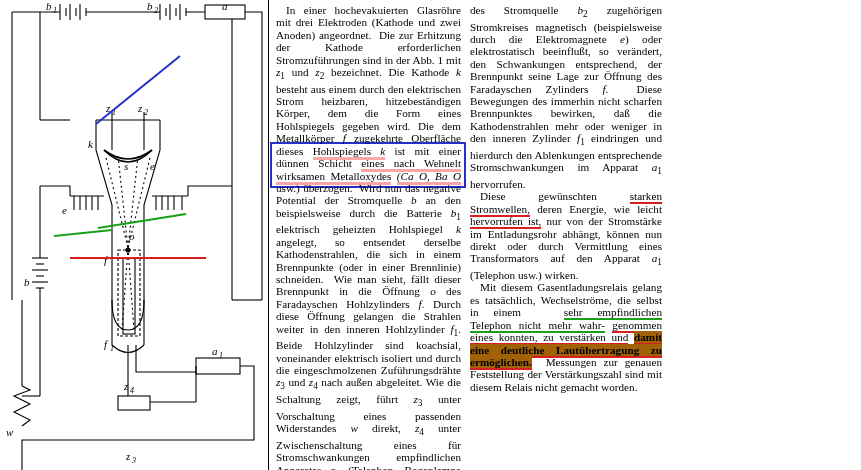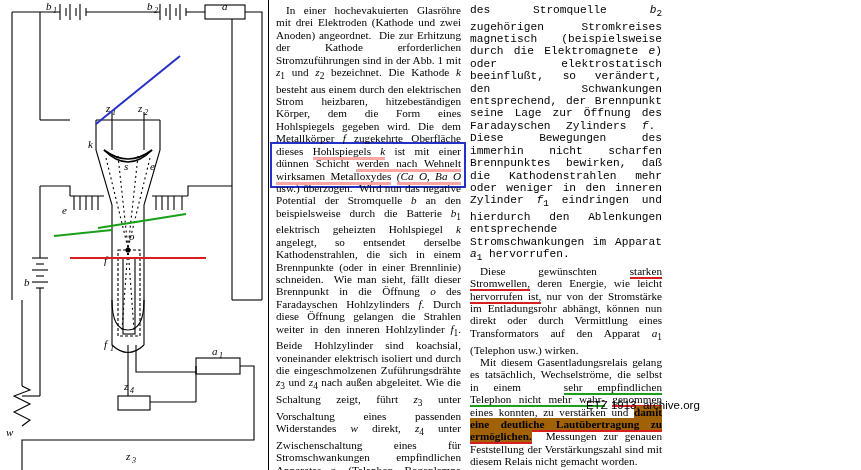--- a/index.html
+++ b/index.html
@@ -20,21 +20,21 @@
 
   
   .col{
     position:absolute;top:4px;
     font-size:11.2px;line-height:12.4px;
     text-align:justify;
     color:#000;
     -webkit-hyphens:none;hyphens:none;
   }
   .col p{margin:0 0 0 0;text-indent:10px;}
-  .col p.noind{text-indent:0;font-family:Liberation Mono, monospace;}
+  .col p.noind{text-indent:0;}
   #col1{left:276px;width:185px;}
   #col2{left:470px;width:192px;}
 
   
   .ul-red{border-bottom:2px solid #d81f1f;}
   .ul-green{border-bottom:2px solid #18a018;margin-left:28px;}
   .ul-black{border-bottom:3px solid #fca5a5;}
   .hl-yellow{background:#a16207;font-weight:bold;}
 
   .box-blue{
@@ -208,21 +208,21 @@
     <p>In einer hochevakuierten Glasröhre mit
       drei Elektroden (Kathode und zwei Anoden)
       angeordnet.&nbsp;&nbsp;Die zur Erhitzung der Kathode
       erforderlichen Stromzuführungen sind in der
       Abb. 1 mit <i>z</i><sub>1</sub> und <i>z</i><sub>2</sub> bezeichnet. Die Kathode <i>k</i>
       besteht aus einem durch den elektrischen Strom
       heizbaren, hitzebeständigen Körper, dem die
       Form eines Hohlspiegels gegeben wird. Die dem
       Metallkörper <i>f</i> zugekehrte Oberfläche dieses
       <span class="ul-black">Hohlspiegels <i>k</i></span> ist mit einer dünnen Schicht
-      <span class="ul-black">werden nach Wehnelt wirksamen Metalloxydes</span>
+      <span class="ul-black">eines nach Wehnelt wirksamen Metalloxydes</span>
       <span class="ul-black"><i>(Ca O, Ba O</i></span> usw.) überzogen.&nbsp; Wird nun das
       negative Potential der Stromquelle <i>b</i> an den
       beispielsweise durch die Batterie <i>b</i><sub>1</sub> elektrisch
       geheizten Hohlspiegel <i>k</i> angelegt, so entsendet
       derselbe Kathodenstrahlen, die sich in einem
       Brennpunkte (oder in einer Brennlinie) schneiden.&nbsp;
       Wie man sieht, fällt dieser Brennpunkt
       in die Öffnung <i>o</i> des Faradayschen Hohlzylinders
       <i>f</i>. Durch diese Öffnung gelangen die Strahlen weiter in den inneren Hohlzylinder <i>f</i><sub>1</sub>. Beide
       Hohlzylinder sind koachsial, voneinander elektrisch isoliert und durch die eingeschmolzenen
@@ -258,16 +258,15 @@
       tatsächlich, Wechselströme, die selbst in einem
       <span class="ul-green">sehr empfindlichen Telephon nicht mehr wahr-</span>
       <span class="ul-red">genommen eines konnten, zu verstärken und</span>
       <span class="hl-yellow ul-red">damit eine deutliche Lautübertragung zu ermöglichen.</span>&nbsp;
       Messungen zur genauen Feststellung
       der Verstärkungszahl sind mit diesem
       Relais nicht gemacht worden.</p>
   </div>
 
   <div class="cite">
-    <div class="src">ETZ 1913, archive.org</div>
   </div>
 
 </div>
 
 </body></html>

